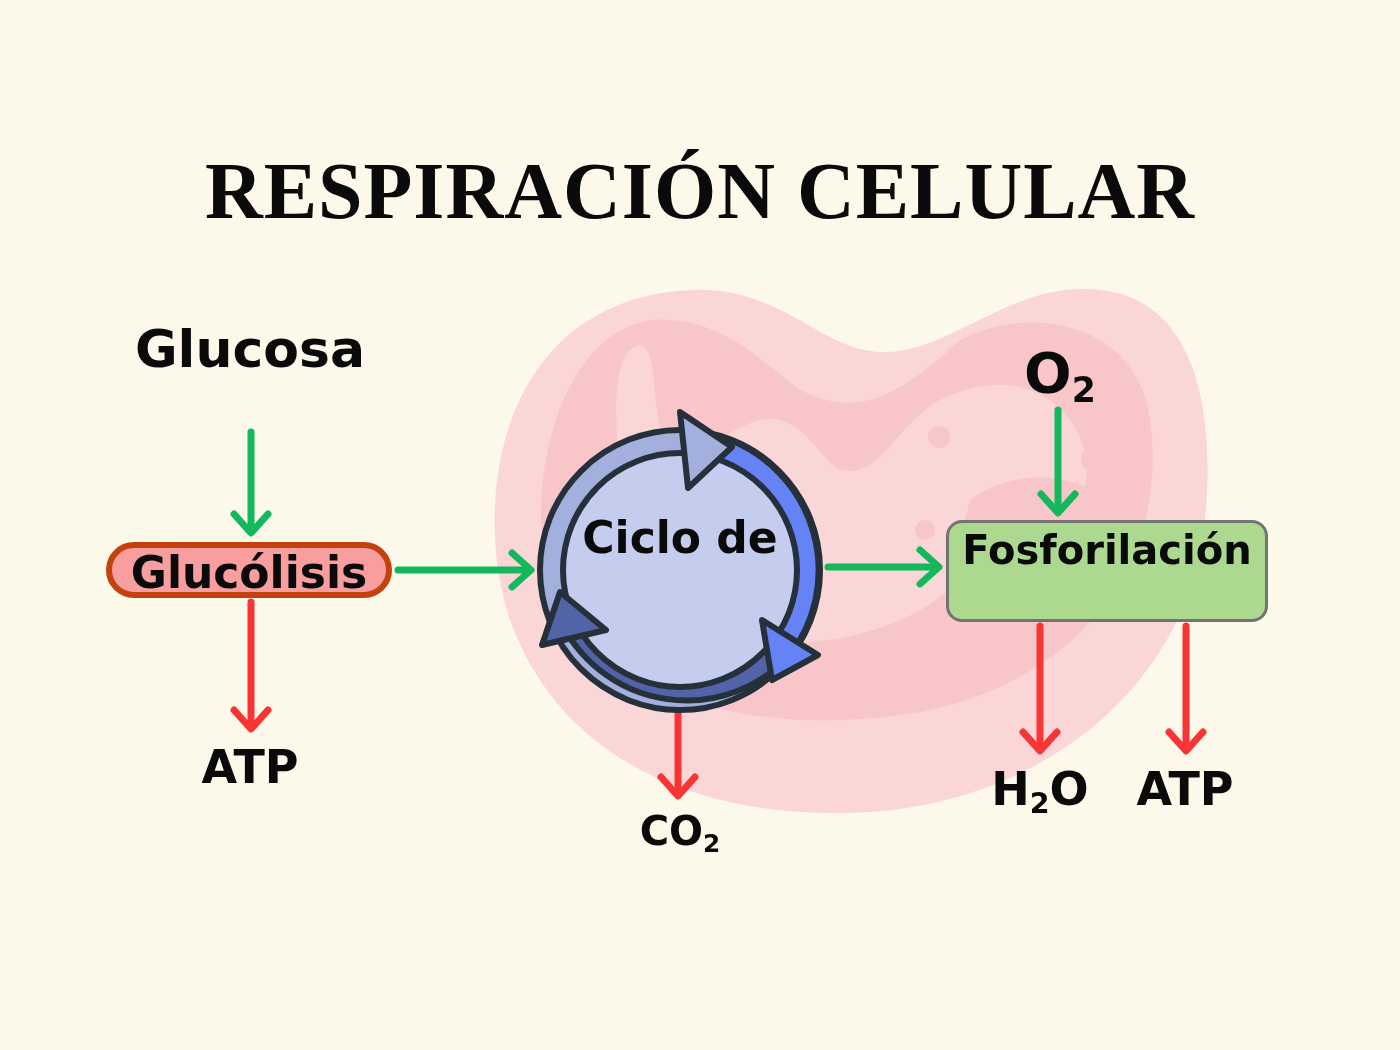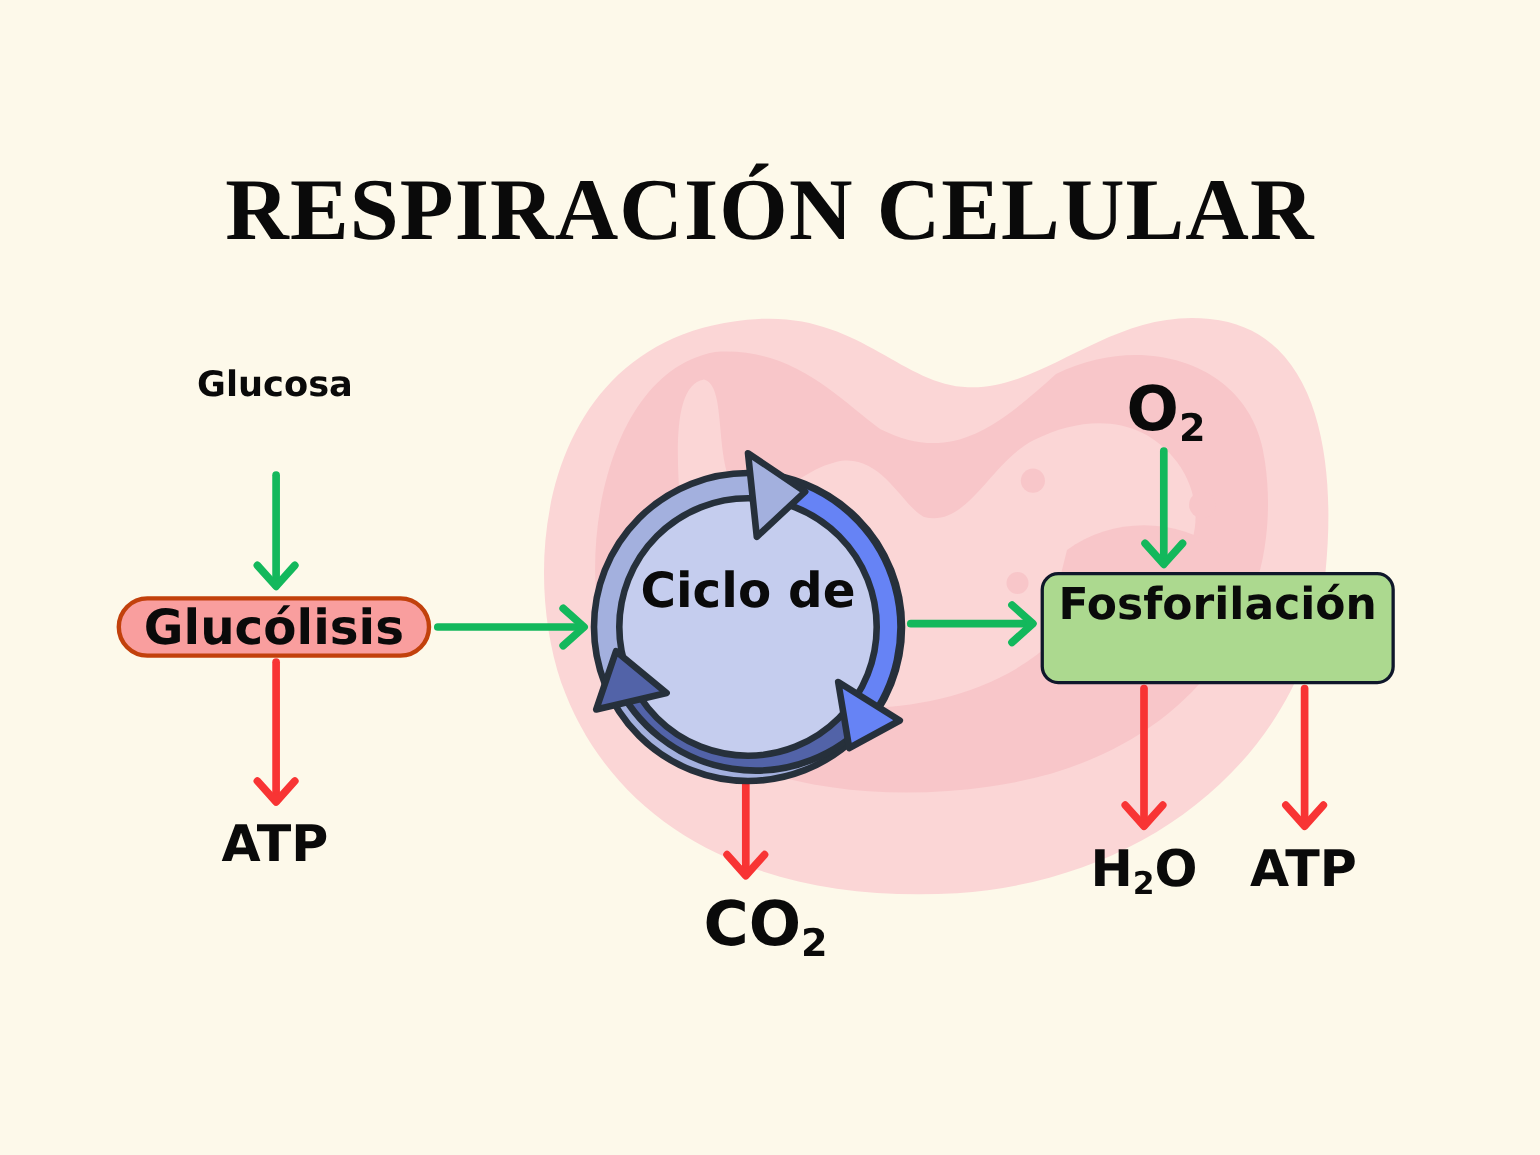--- a/index.html
+++ b/index.html
@@ -4,31 +4,31 @@
 <style>
   html, body { margin:0; padding:0; }
   body { width:1400px; height:1050px; background:#fdf9ea; position:relative; overflow:hidden;
          font-family:"DejaVu Sans", sans-serif; color:#0a0a0a; }
   #title { position:absolute; left:0; top:146px; width:1400px; text-align:center;
            font-family:Liberation Serif, serif; font-weight:700; font-size:80px;
            letter-spacing:1px; }
   svg#stage { position:absolute; left:0; top:0; }
   .lbl { position:absolute; font-weight:700; text-align:center; white-space:nowrap; }
   .lbl sub { font-size:0.62em; vertical-align:-0.28em; line-height:0; }
-  #glucosa { left:100px; top:322px; width:300px; font-size:32px; line-height:54px; }
+  #glucosa { left:100px; top:322px; width:300px; font-size:52px; line-height:54px; }
   #glucolisis { position:absolute; left:106px; top:542px; width:286px; height:56px;
-                background:#f99e9e; border:4px solid #c2410c; border-radius:30px; box-sizing:border-box;
+                background:#f99e9e; border:6px solid #c2410c; border-radius:30px; box-sizing:border-box;
                 font-weight:700; font-size:44px; line-height:50px; text-align:center; }
   #krebs-label { left:560px; top:514px; width:240px; font-size:44px; line-height:48px; }
   #fosfo { position:absolute; left:946px; top:520px; width:322px; height:102px;
-           background:#acd98f; border:3px solid #0f172a; border-radius:16px; box-sizing:border-box;
+           background:#acd98f; border:3px solid #737373; border-radius:16px; box-sizing:border-box;
            font-weight:700; font-size:40px; line-height:46px; text-align:center; padding-top:4px; }
   #o2 { left:1000px; top:340px; width:120px; font-size:56px; }
   #atp1 { left:180px; top:740px; width:140px; font-size:46px; }
-  #co2 { left:626px; top:808px; width:140px; font-size:56px; }
+  #co2 { left:610px; top:808px; width:140px; font-size:40px; }
   #h2o { left:975px; top:762px; width:130px; font-size:46px; }
   #atp2 { left:1115px; top:762px; width:140px; font-size:46px; }
 </style>
 </head>
 <body>
 
 <svg id="stage" width="1400" height="1050">
 
   <g>
     <path fill="#fbd6d6" d="M690,290 C780,285 820,350 880,352 C950,355 1010,280 1100,290 C1200,300 1215,420 1205,520

